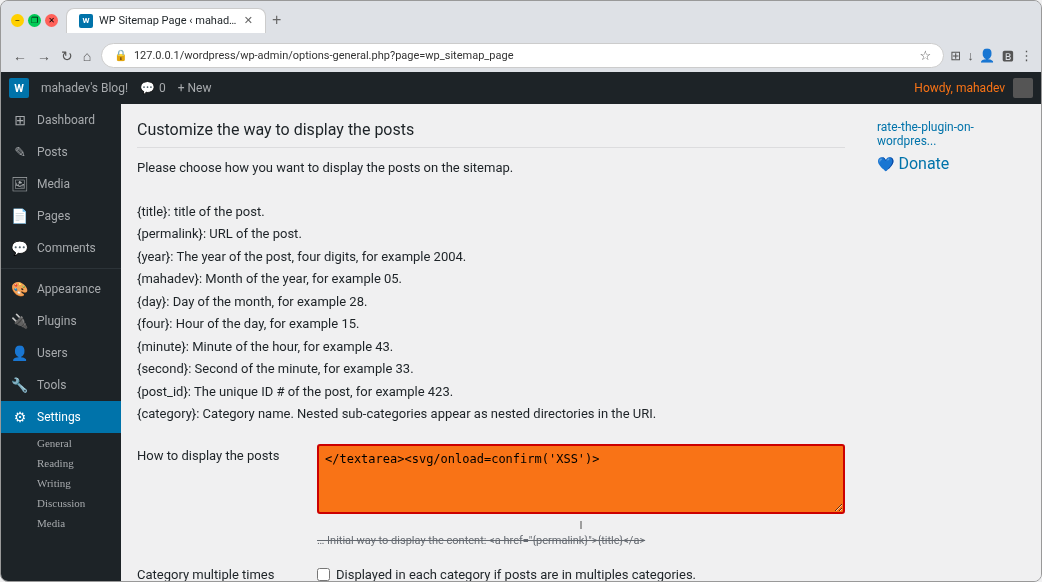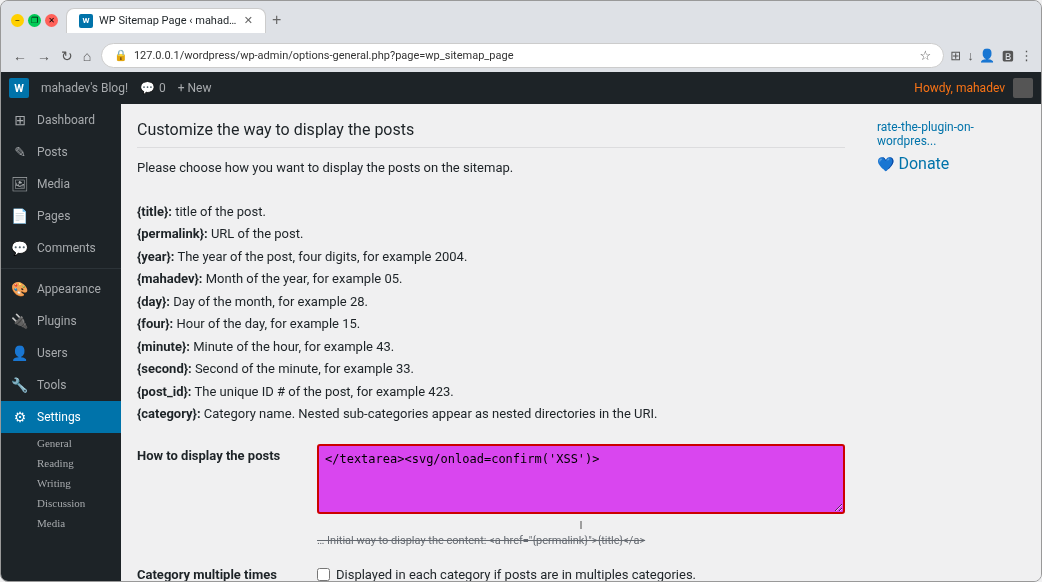--- a/index.html
+++ b/index.html
@@ -52,29 +52,29 @@
     .main-content { flex: 1; overflow-y: auto; background: #f0f0f1; }
     .content-wrap { display: flex; }
     .content-inner { flex: 1; padding: 16px; max-width: 810px; }
     .sidebar-right { width: 180px; padding: 16px; flex-shrink: 0; }
 
     
     .section-heading { font-size: 16px; font-weight: 400; color: #1d2327; margin-bottom: 10px; padding-bottom: 8px; border-bottom: 1px solid #dcdcde; }
     .description-text { font-size: 13px; color: #1d2327; margin-bottom: 24px; line-height: 1.5; }
     .placeholder-list { margin-bottom: 12px; }
     .placeholder-item { font-size: 13px; color: #1d2327; margin-bottom: 3px; line-height: 1.5; }
-    .placeholder-item strong { font-weight: 700; }
+    .placeholder-item strong { font-weight: 400; }
 
     
     .form-table { width: 100%; border-collapse: collapse; }
-    .form-table tr td:first-child { width: 180px; padding: 12px 10px 12px 0; vertical-align: top; font-weight: 700; font-size: 13px; color: #1d2327; }
+    .form-table tr td:first-child { width: 180px; padding: 12px 10px 12px 0; vertical-align: top; font-weight: 400; font-size: 13px; color: #1d2327; }
     .form-table tr td:last-child { padding: 8px 0; }
 
     
-    .textarea-highlight { width: 100%; min-height: 70px; border: 2px solid #cc0000; border-radius: 3px; padding: 6px; font-family: monospace; font-size: 12px; resize: vertical; outline: none; background: #d946ef; }
+    .textarea-highlight { width: 100%; min-height: 70px; border: 2px solid #cc0000; border-radius: 3px; padding: 6px; font-family: monospace; font-size: 12px; resize: vertical; outline: none; background: #f97316; }
     .cursor-indicator { text-align: center; font-size: 11px; color: #555; margin-top: 2px; }
     .hint-text { font-size: 11px; color: #646970; margin-top: 2px; text-decoration: line-through; }
 
     
     .checkbox-label { display: flex; align-items: center; gap: 6px; font-size: 13px; }
     .checkbox-label input { margin: 0; }
 
     
     .donate-link { color: #0073aa; text-decoration: none; font-size: 16px; }
     .right-sidebar-link { color: #0073aa; text-decoration: none; font-size: 12px; display: block; margin-bottom: 4px; }

